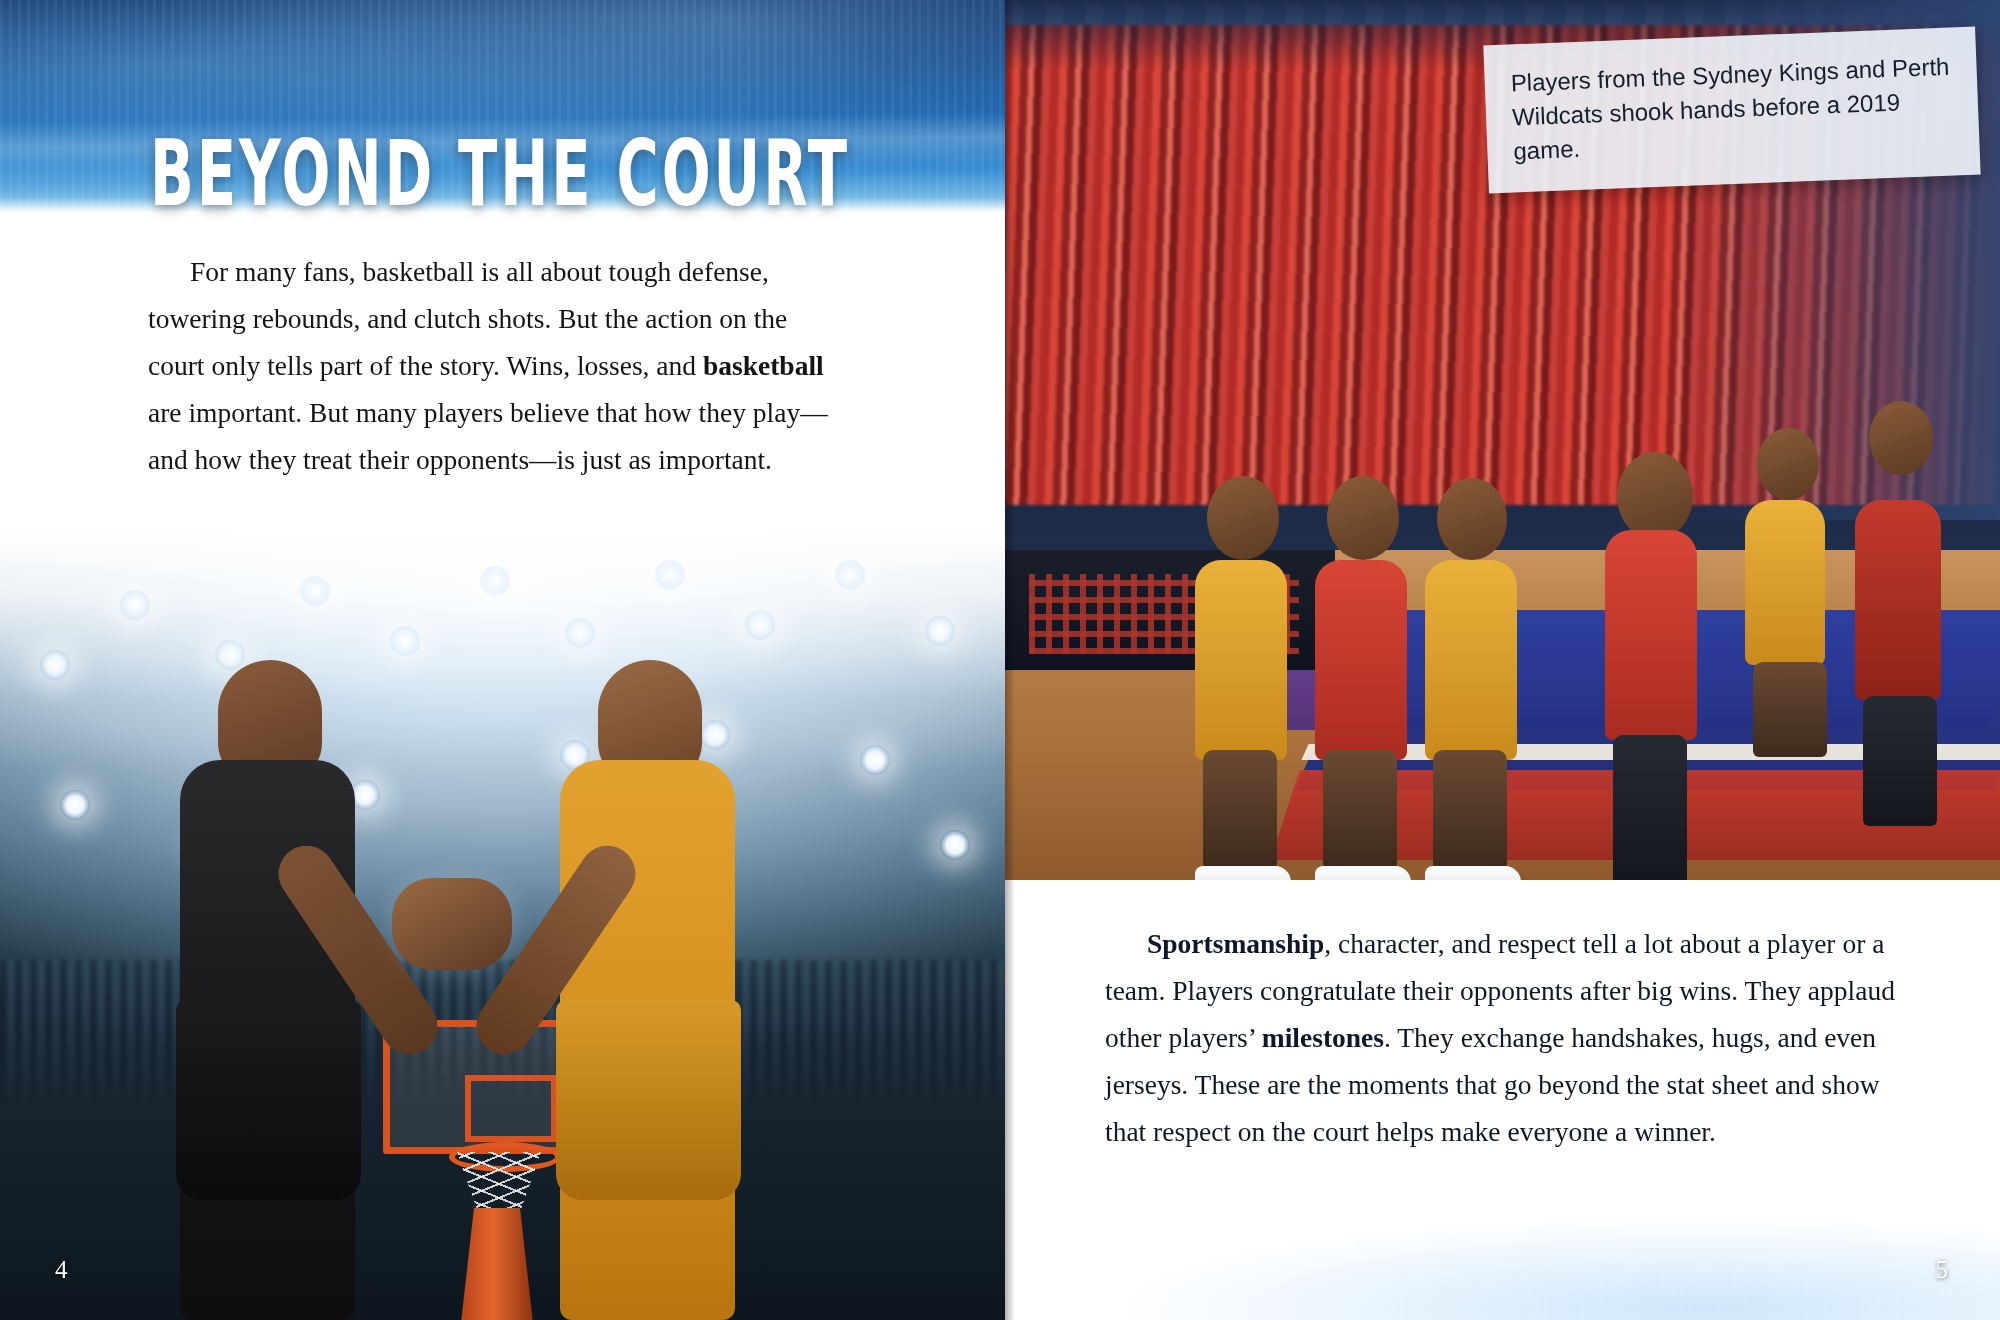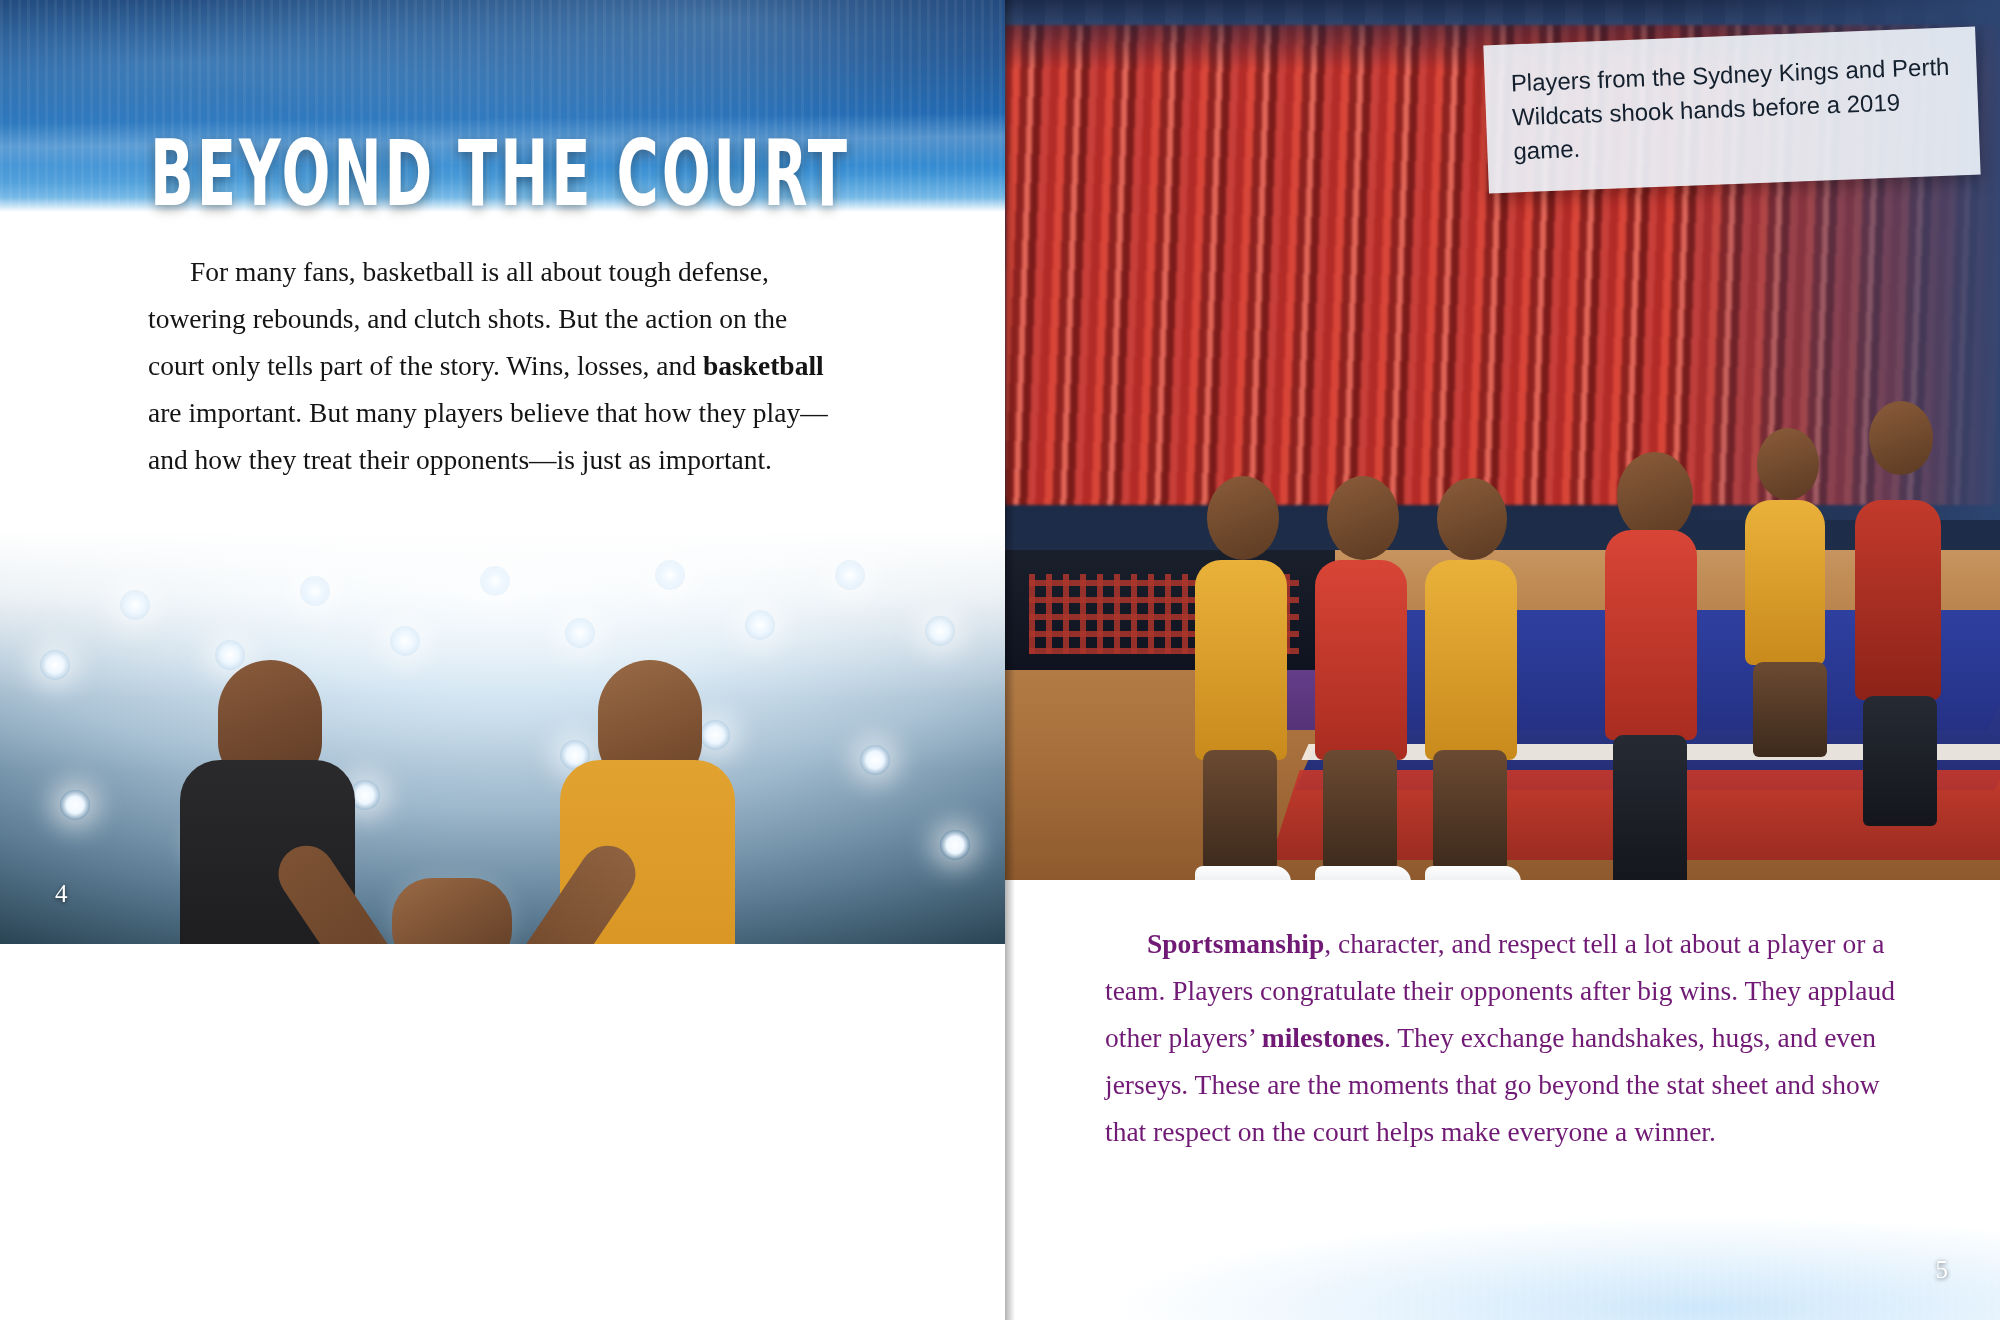--- a/index.html
+++ b/index.html
@@ -16,21 +16,21 @@
   .spread {
     position: relative;
     width: 2000px;
     height: 1320px;
     display: flex;
   }
   
   .page-left {
     position: relative;
     width: 1005px;
-    height: 944px;
+    height: 1320px;
     background: #ffffff;
     overflow: hidden;
   }
   .header-band {
     position: absolute;
     left: 0; top: 0;
     width: 1005px;
     height: 212px;
     background:
       linear-gradient(180deg, #0d2f63 0%, #11417f 25%, #1862ad 55%, #2c86cf 78%, #75b9e6 93%, #ffffff 100%);
@@ -355,21 +355,21 @@
     transform: rotate(-2.2deg);
     box-shadow: 0 6px 18px rgba(0,0,0,0.3);
   }
   .right-body {
     position: absolute;
     left: 100px;
     top: 920px;
     width: 790px;
     font-size: 27.5px;
     line-height: 47px;
-    color: #701a75;
+    color: #0f172a;
   }
   .right-body .indent { display: inline-block; width: 42px; }
   .right-body b { font-weight: 700; }
   .footer-band {
     position: absolute;
     left: 0; bottom: 0;
     width: 995px;
     height: 120px;
     background:
       linear-gradient(0deg, #0d2f63 0%, #124campaign 0%, #11417f 22%, #1862ad 52%, #2c86cf 76%, #79bce7 92%, #ffffff 100%);

